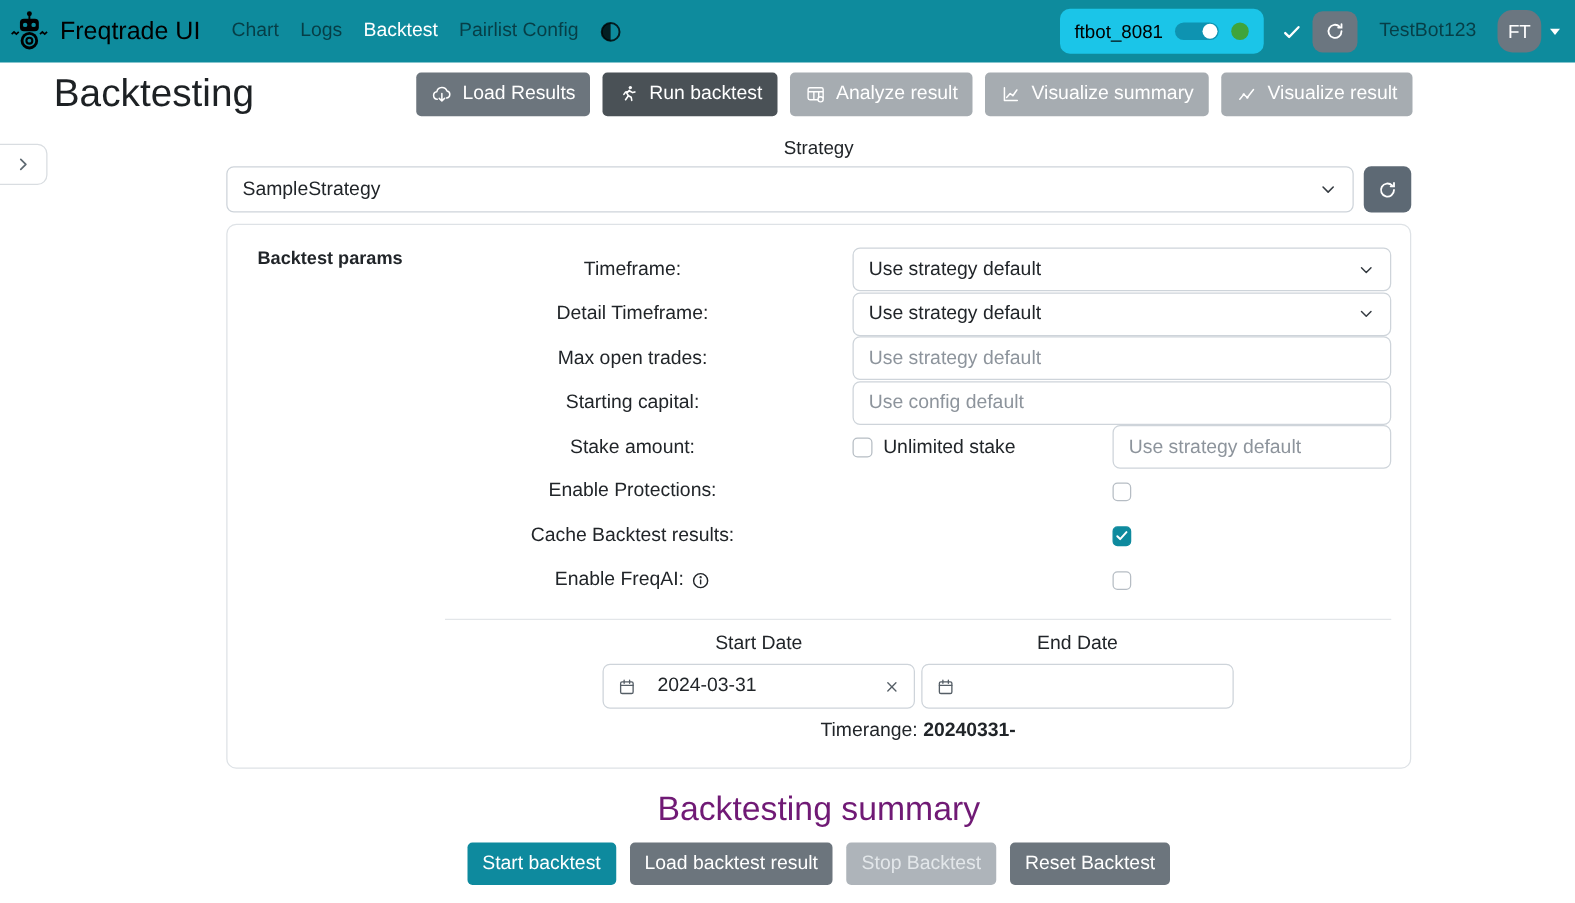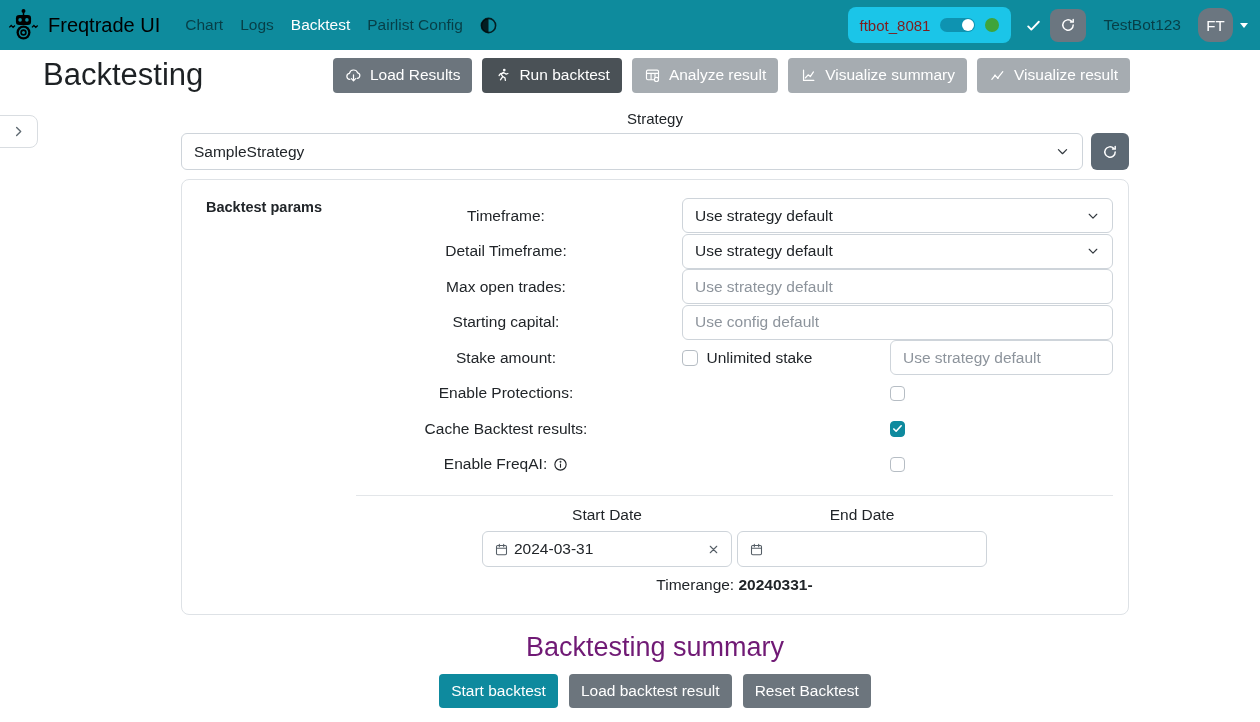--- a/index.html
+++ b/index.html
@@ -10,21 +10,21 @@
   .navbar { height:50px; background:#0E8B9D; display:flex; align-items:center; padding:0 12px 0 8px; }
   .brand { display:flex; align-items:center; gap:9px; color:#000; font-size:20px; cursor:pointer; }
   .brand svg { width:31px; height:34px; }
   .nav-links { display:flex; align-items:center; margin-left:25px; gap:17px; list-style:none; }
   .nav-link { font-size:15.5px; color:rgba(0,0,0,.55); cursor:pointer; }
   .nav-link.active { color:#fff; }
   .theme-toggle { margin-left:16px; color:rgba(0,0,0,.78); display:flex; cursor:pointer; }
   .theme-toggle svg { width:19px; height:19px; }
   .nav-right { margin-left:auto; display:flex; align-items:center; }
   .bot-badge { background:#1BC5E8; border-radius:8px; height:36px; display:flex; align-items:center; padding:0 12px; gap:10px; cursor:pointer; }
-  .bot-name { font-size:15px; color:#7f1d1d; }
+  .bot-name { font-size:15px; color:#000000; }
   .switch { width:35px; height:14px; border-radius:7px; background:#0E93B1; position:relative; cursor:pointer; }
   .switch .knob { position:absolute; right:1px; top:1px; width:12px; height:12px; border-radius:50%; background:#fff; }
   .status-dot { width:14px; height:14px; border-radius:50%; background:#3FA43B; }
   .nav-check { margin:0 9px 0 15px; display:flex; color:#fff; }
   .nav-check svg { width:15px; height:15px; }
   .nav-refresh { width:36px; height:33px; border:none; border-radius:8px; background:#6B7680; color:#fff; display:flex; align-items:center; justify-content:center; cursor:pointer; }
   .nav-refresh svg, .strat-refresh svg { width:16px; height:16px; }
   .nav-user { margin:0 17px; font-size:15.5px; color:rgba(0,0,0,.55); }
   .avatar-wrap { display:flex; align-items:center; gap:7px; cursor:pointer; }
   .avatar { width:35px; height:34px; border-radius:12px; background:#6B7680; color:#fff; font-size:15px; display:flex; align-items:center; justify-content:center; }
@@ -73,21 +73,21 @@
   .center-ctl { display:flex; justify-content:center; }
   .info-ico { display:inline-flex; color:#212529; cursor:pointer; }
   .info-ico svg { width:15px; height:15px; }
   .divider { border:none; border-top:1px solid #e3e6e9; margin:13px 0 0 174px; width:757px; }
 
   
   .dates-wrap { margin-left:174px; width:757px; display:flex; flex-direction:column; align-items:center; }
   .date-cols { display:flex; gap:5px; }
   .date-col { width:250px; }
   .date-label { text-align:center; font-size:15.5px; margin:10px 0 7px; }
-  .date-input { height:36px; border:1px solid #ced4da; border-radius:6px; display:flex; align-items:center; padding:0 11px; gap:5px; font-size:15.5px; cursor:text; }
+  .date-input { height:36px; border:1px solid #ced4da; border-radius:6px; display:flex; align-items:center; padding:0 11px; gap:17px; font-size:15.5px; cursor:text; }
   .date-input svg { width:15px; height:15px; color:#555e66; }
   .date-clear { margin-left:auto; display:flex; color:#8a9199; cursor:pointer; }
   .date-clear svg { width:13px; height:13px; }
   .timerange { margin-top:9px; font-size:15.5px; }
   .timerange b { font-weight:700; }
 
   
   .summary-title { text-align:center; font-size:27px; font-weight:400; color:#701a75; margin:17px 0 11px; }
   .sbtn-row { display:flex; justify-content:center; gap:11px; }
   .sbtn { height:34px; border:none; border-radius:4px; padding:0 12px; font-size:15.5px; color:#ffffff; cursor:pointer; white-space:nowrap; }
@@ -350,16 +350,17 @@
         <span>Timerange:</span>
         <b>20240331-</b>
       </div>
     </div>
   </section>
 
   <h2 class="summary-title">Backtesting summary</h2>
   <div class="sbtn-row">
     <button class="sbtn primary">Start backtest</button>
     <button class="sbtn secondary">Load backtest result</button>
+    <button class="sbtn disabled">Stop Backtest</button>
     <button class="sbtn secondary">Reset Backtest</button>
   </div>
 
 </main>
 
 </body></html>

